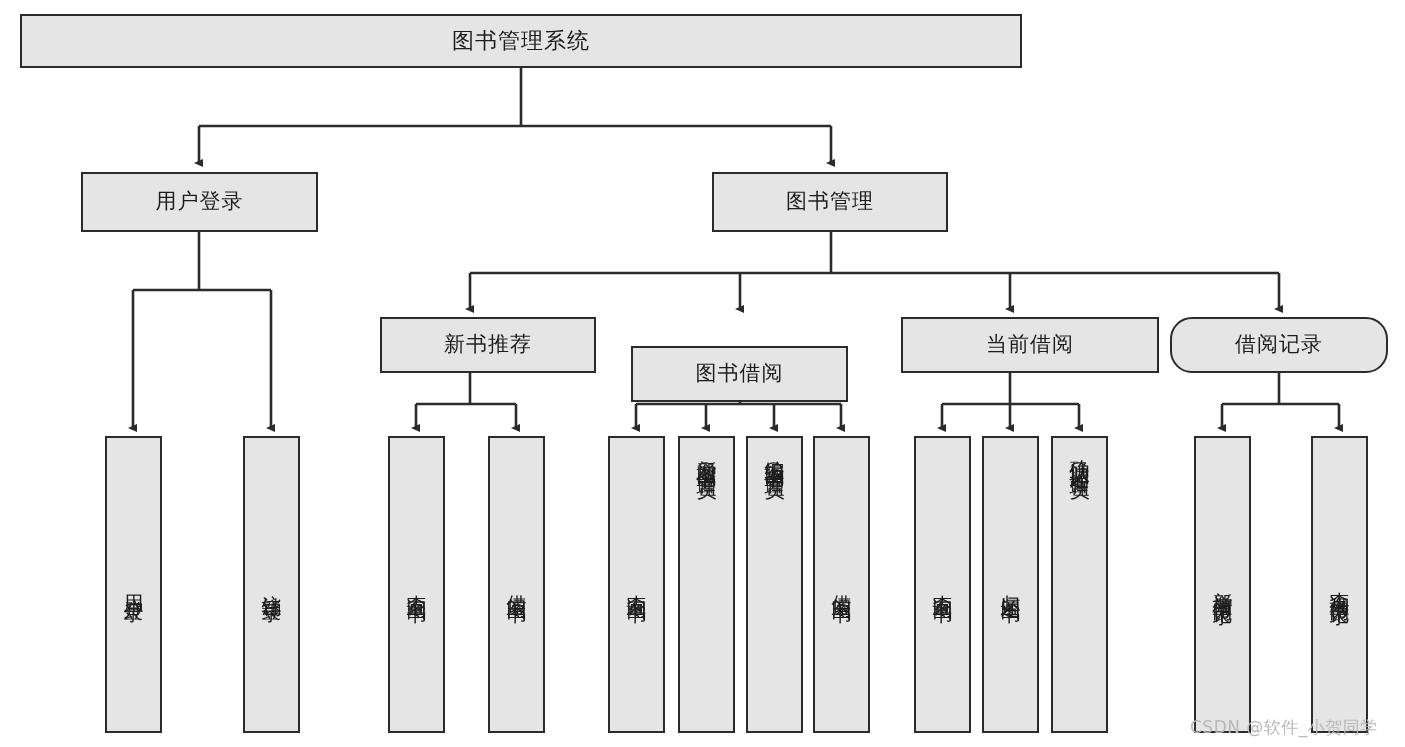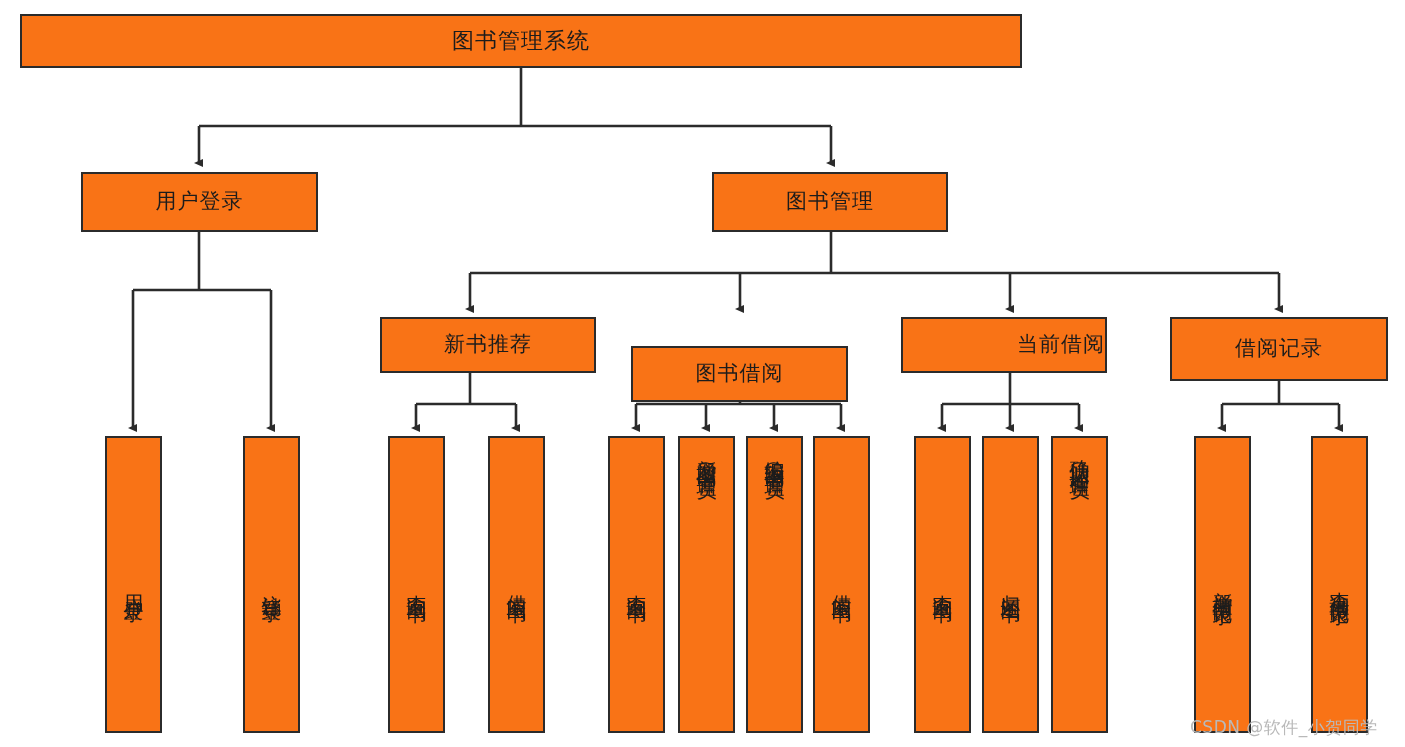--- a/index.html
+++ b/index.html
@@ -17,21 +17,21 @@
   }
   svg.connectors{
     position:absolute;
     left:0;top:0;
     width:1405px;height:747px;
     pointer-events:none;
   }
   .node{
     position:absolute;
     box-sizing:border-box;
-    background:#f97316;
+    background:#e5e5e5;
     border:2.5px solid #2b2b2b;
     display:flex;
     align-items:center;
     justify-content:center;
     z-index:2;
   }
   .node .label{
     font-size:21px;
     line-height:1.1;
     letter-spacing:1px;
@@ -136,24 +136,24 @@
   <div class="node" style="left:712px;top:172px;width:236px;height:60px;align-items:center;">
     <span class="label">图书管理</span>
   </div>
 
   <div class="node" style="left:362px;top:317px;width:216px;height:56px;margin-left:18px;">
     <span class="label">新书推荐</span>
   </div>
   <div class="node" style="left:631px;top:317px;width:217px;height:56px;margin-top:29px;">
     <span class="label">图书借阅</span>
   </div>
-  <div class="node" style="left:901px;top:317px;width:206px;height:56px;justify-content:flex-end;">
+  <div class="node" style="left:901px;top:317px;width:258px;height:56px;">
     <span class="label">当前借阅</span>
   </div>
-  <div class="node" style="left:1170px;top:317px;width:218px;height:64px;">
+  <div class="node" style="left:1170px;top:317px;width:218px;height:56px;border-radius:22px;">
     <span class="label">借阅记录</span>
   </div>
 
   <div class="node leaf" style="left:105px;top:436px;width:57px;height:297px;">
     <span class="leafwrap">
         <span class="label">用户登录</span>
       </span>
   </div>
   <div class="node leaf" style="left:243px;top:436px;width:57px;height:297px;">
     <span class="leafwrap">

